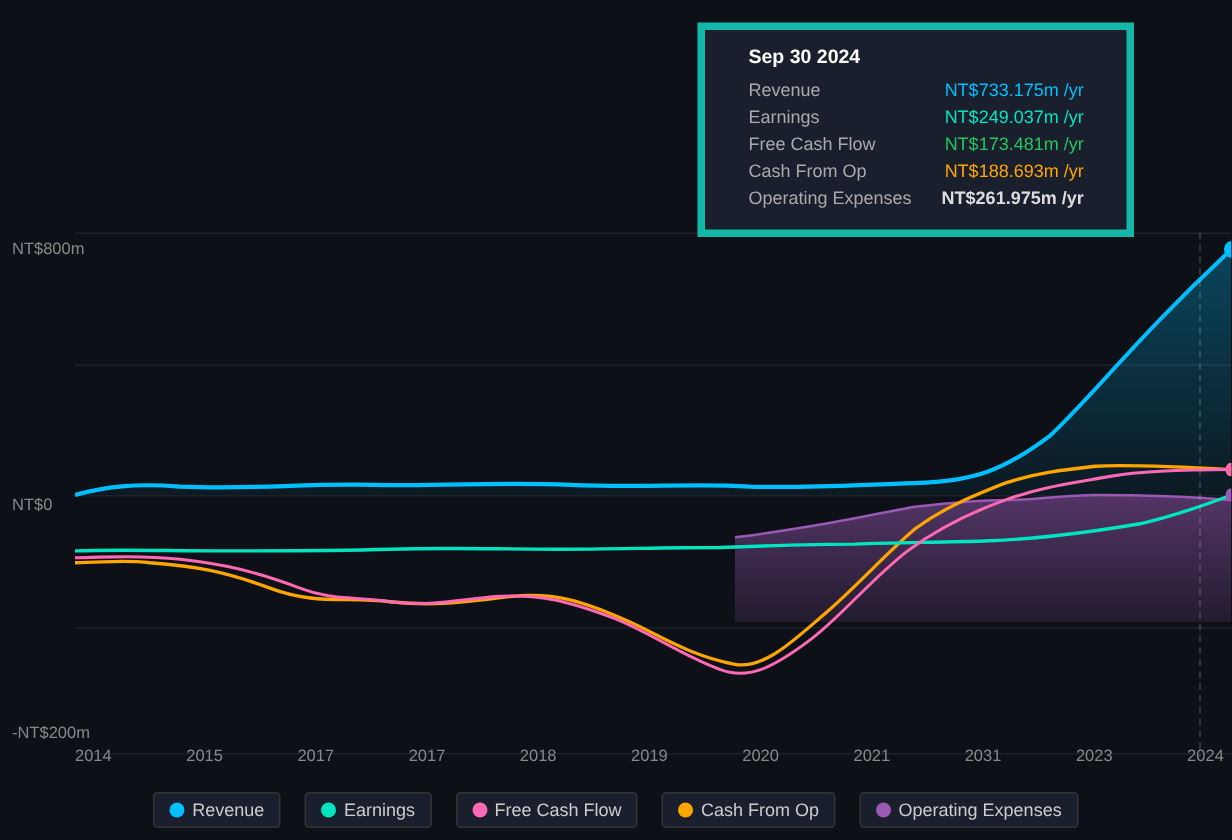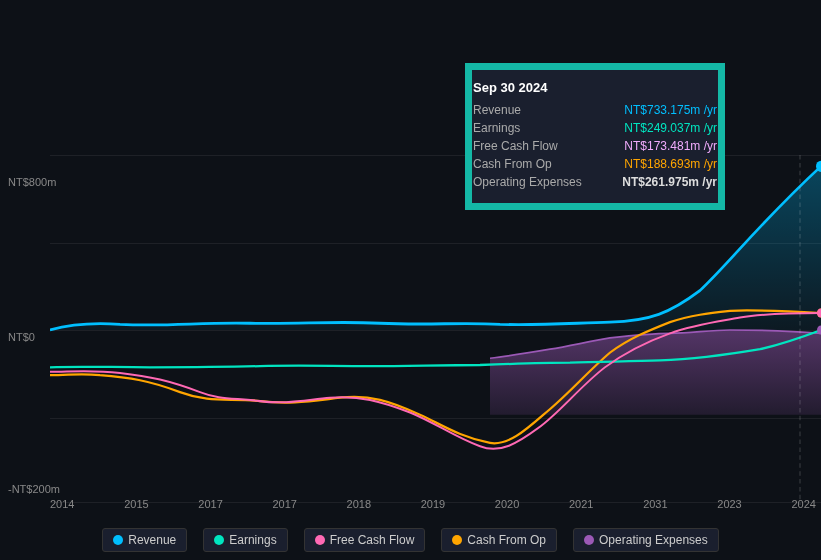--- a/index.html
+++ b/index.html
@@ -12,43 +12,42 @@
       overflow: hidden;
       position: relative;
     }
 
     
     .tooltip {
       position: absolute;
       top: 15px;
       left: 465px;
       background: #1a1f2e;
-      border: 7px solid #14b8a6;
-      padding: 10px 1px;
+      border: 5px solid #14b8a6;
+      padding: 10px 29px;
       min-width: 260px;
       z-index: 10;
-      margin-top: 48px;
     }
     .tooltip-date {
       font-size: 13px;
       font-weight: bold;
       color: #fff;
       margin-bottom: 8px;
     }
     .tooltip-row {
       display: flex;
       justify-content: space-between;
       font-size: 12px;
       margin-bottom: 4px;
       gap: 20px;
     }
     .tooltip-label { color: #aaa; }
     .tooltip-value { color: #00bfff; white-space: nowrap; }
     .tooltip-value.cyan { color: #00e5c0; }
-    .tooltip-value.pink { color: #f0abfc; }
+    .tooltip-value.pink { color: #22c55e; }
     .tooltip-value.orange { color: #ffa500; }
     .tooltip-value.white { color: #ddd; font-weight: bold; }
     .profit-margin {
       display: flex;
       justify-content: flex-end;
       font-size: 12px;
       margin-bottom: 4px;
     }
     .profit-text { color: #00e5c0; font-weight: bold; }
     .profit-label { color: #aaa; }
@@ -61,21 +60,21 @@
       right: 0;
       bottom: 55px;
     }
 
     .y-label {
       position: absolute;
       font-size: 11px;
       color: #888;
       left: 8px;
     }
-    .y-label.top { top: 21px; }
+    .y-label.top { top: 5px; }
     .y-label.zero { top: 52%; transform: translateY(-50%); }
     .y-label.neg { bottom: 10px; }
 
     
     .grid-line {
       position: absolute;
       left: 50px;
       right: 0;
       height: 1px;
       background: rgba(255,255,255,0.07);

